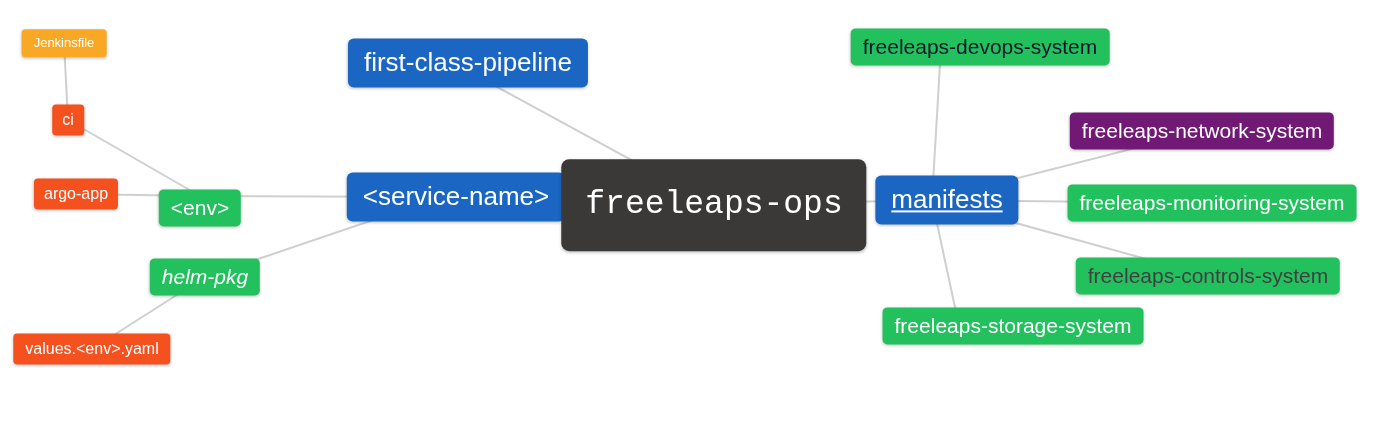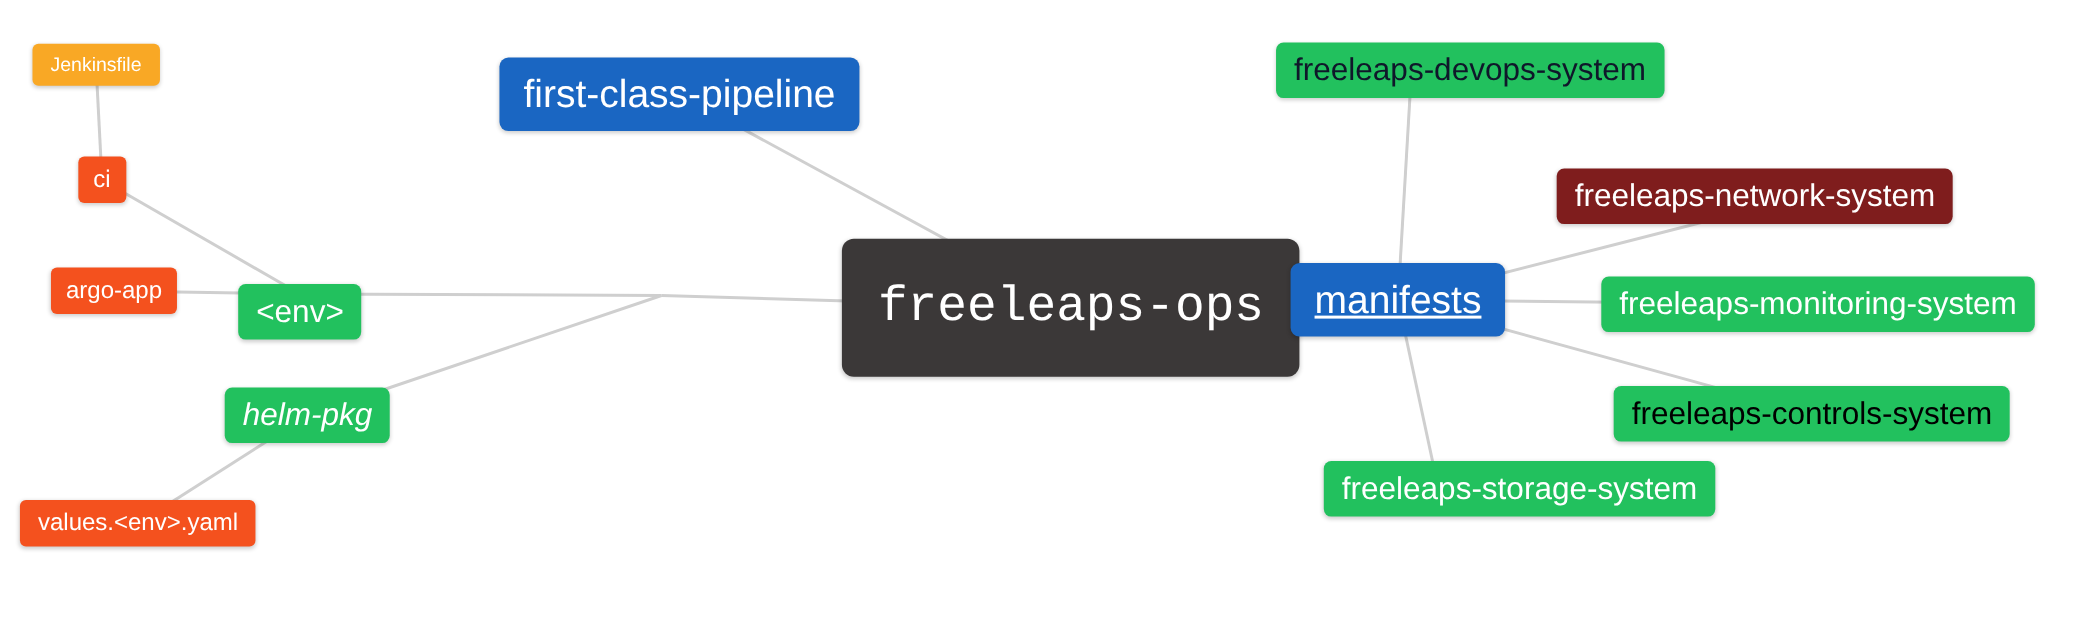--- a/index.html
+++ b/index.html
@@ -35,21 +35,21 @@
     line-height: 1.2;
     text-align: center;
     box-shadow: 0 1px 3px rgba(0,0,0,0.2);
     cursor: pointer;
     user-select: none;
   }
   .size-xs  { font-size: 13px; padding: 6px 12px;  border-radius: 4px; }
   .size-sm  { font-size: 16px; padding: 6px 10px;  border-radius: 4px; }
   .size-sm2 { font-size: 16px; padding: 6px 12px;  border-radius: 4px; text-align: right; }
   .size-md  { font-size: 21px; padding: 6px 12px;  border-radius: 5px; }
-  .size-lg  { font-size: 26px; padding: 9px 16px;  border-radius: 6px; }
+  .size-lg  { font-size: 26px; padding: 9px 16px;  border-radius: 6px; margin-left: 15px; }
   .size-xl  { font-size: 33px; padding: 26px 24px; border-radius: 8px; font-family: Liberation Mono, monospace; }
 </style>
 </head>
 <body>
 
 <div class="canvas" style="width: 1390px; height: 392px; background: rgb(255, 255, 255);">
   <svg id="connector-layer" width="1390" height="421">
       <line x1="64" y1="43" x2="68" y2="120" stroke="#cfcfcf" stroke-width="2"></line>
       <line x1="68" y1="120" x2="200" y2="196" stroke="#cfcfcf" stroke-width="2"></line>
       <line x1="76" y1="194" x2="200" y2="196" stroke="#cfcfcf" stroke-width="2"></line>
@@ -66,21 +66,22 @@
       <line x1="932" y1="200" x2="959" y2="326" stroke="#cfcfcf" stroke-width="2"></line>
     </svg>
   <div id="node-layer">
       <div class="node size-xs" style="left: 64px; top: 43px; background: rgb(249, 168, 37); color: rgb(255, 255, 255);">Jenkinsfile</div>
       <div class="node size-sm" style="left: 68px; top: 120px; background: rgb(244, 81, 30); color: rgb(255, 255, 255);">ci</div>
       <div class="node size-sm" style="left: 76px; top: 194px; background: rgb(244, 81, 30); color: rgb(255, 255, 255);">argo-app</div>
       <div class="node size-md" style="left: 200px; top: 208px; background: rgb(34, 193, 94); color: rgb(255, 255, 255);">&lt;env&gt;</div>
       <div class="node size-md" style="left: 205px; top: 277px; background: rgb(34, 193, 94); color: rgb(255, 255, 255); font-style: italic;">helm-pkg</div>
       <div class="node size-sm2" style="left: 92px; top: 349px; background: rgb(244, 81, 30); color: rgb(255, 255, 255);">values.&lt;env&gt;.yaml</div>
       <div class="node size-lg" style="left: 453px; top: 63px; background: rgb(26, 102, 194); color: rgb(255, 255, 255);">first-class-pipeline</div>
+      <div class="node size-lg" style="left: 441px; top: 197px; background: rgb(26, 102, 194); color: rgb(255, 255, 255);">&lt;service-name&gt;</div>
       <div class="node size-xl" style="left: 714px; top: 205px; background: rgb(59, 56, 56); color: rgb(255, 255, 255);">freeleaps-ops</div>
       <div class="node size-lg" style="left: 932px; top: 200px; background: rgb(26, 102, 194); color: rgb(255, 255, 255); text-decoration: underline;">manifests</div>
       <div class="node size-md" style="left: 980px; top: 47px; background: rgb(34, 193, 94); color: #0f172a;">freeleaps-devops-system</div>
-      <div class="node size-md" style="left: 1170px; top: 131px; background: #7f1d1d; color: rgb(255, 255, 255);">freeleaps-network-system</div>
+      <div class="node size-md" style="left: 1202px; top: 131px; background: #701a75; color: rgb(255, 255, 255);">freeleaps-network-system</div>
       <div class="node size-md" style="left: 1212px; top: 203px; background: rgb(34, 193, 94); color: rgb(255, 255, 255);">freeleaps-monitoring-system</div>
-      <div class="node size-md" style="left: 1208px; top: 276px; background: rgb(34, 193, 94); color: #000000;">freeleaps-controls-system</div>
+      <div class="node size-md" style="left: 1208px; top: 276px; background: rgb(34, 193, 94); color: #404040;">freeleaps-controls-system</div>
       <div class="node size-md" style="left: 1013px; top: 326px; background: rgb(34, 193, 94); color: rgb(255, 255, 255);">freeleaps-storage-system</div>
     </div>
 </div>
 
 </body></html>

